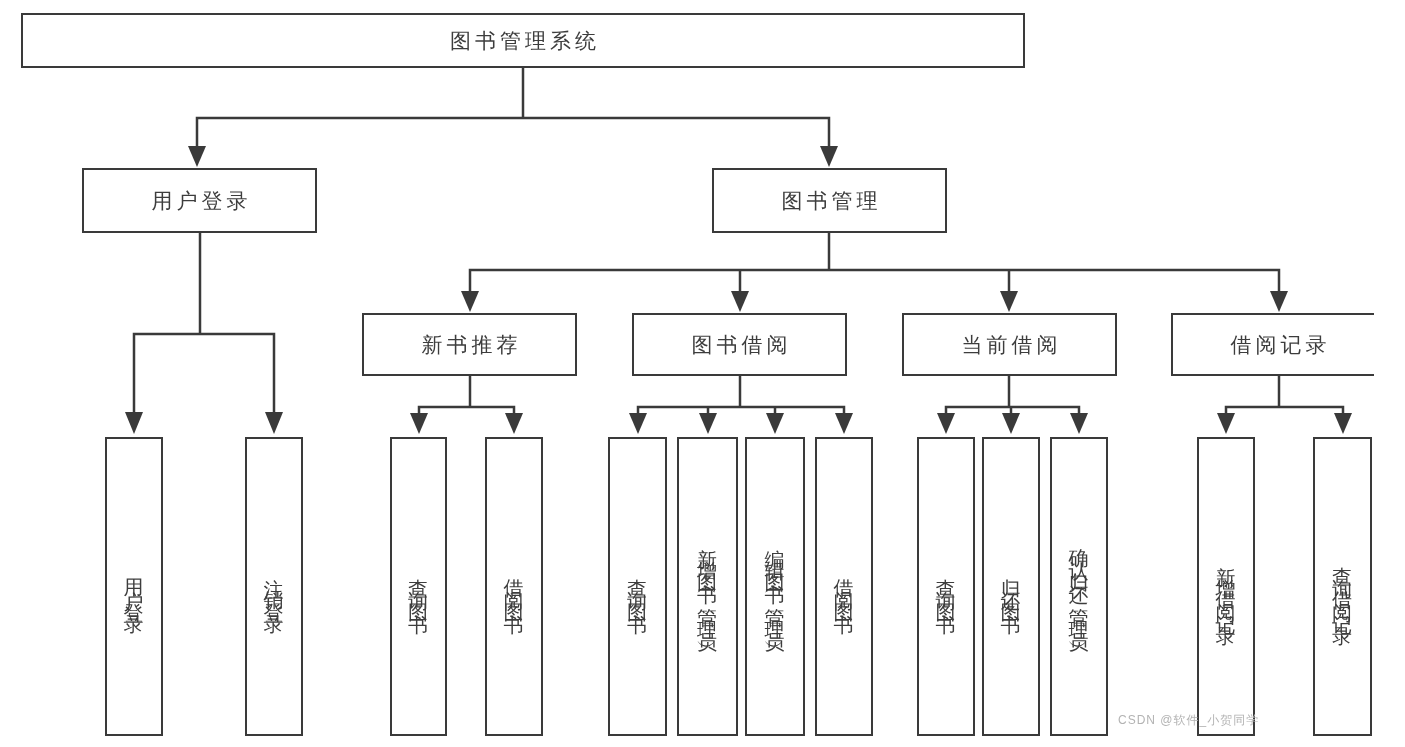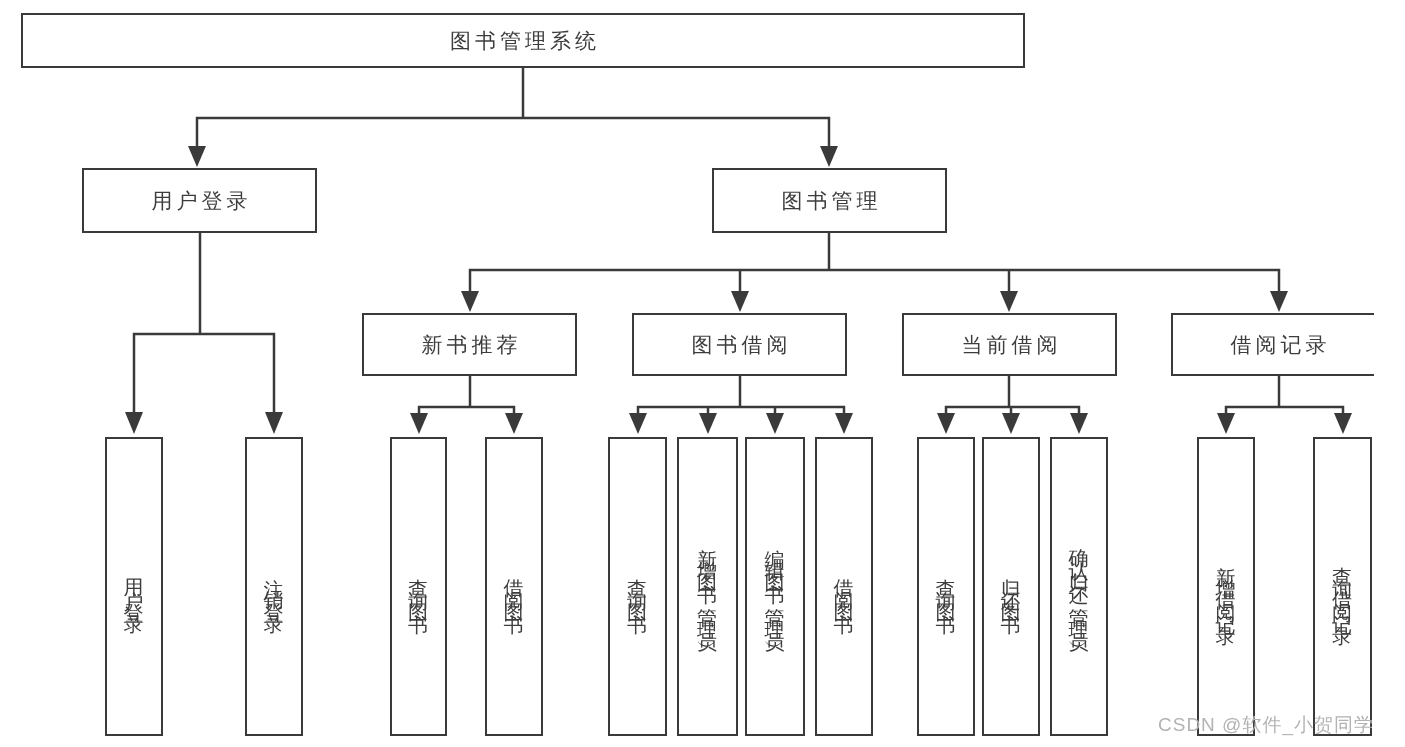--- a/index.html
+++ b/index.html
@@ -45,26 +45,25 @@
     text-orientation: mixed;
     font-size: 20px;
     line-height: 1;
     letter-spacing: 12px;
     white-space: nowrap;
   }
   .watermark {
     position: absolute;
     left: 1118px;
     top: 712px;
-    font-size: 19px;
+    font-size: 12px;
     letter-spacing: 1px;
     color: var(--watermark);
     white-space: nowrap;
     z-index: 5;
-    margin-left: 40px;
   }
 </style>
 </head>
 <body>
 
 <div class="canvas">
 
   <svg class="connectors" viewBox="0 0 1405 747" xmlns="http://www.w3.org/2000/svg">
     <g class="lines">
       <path d="M523 68 V118"></path>

